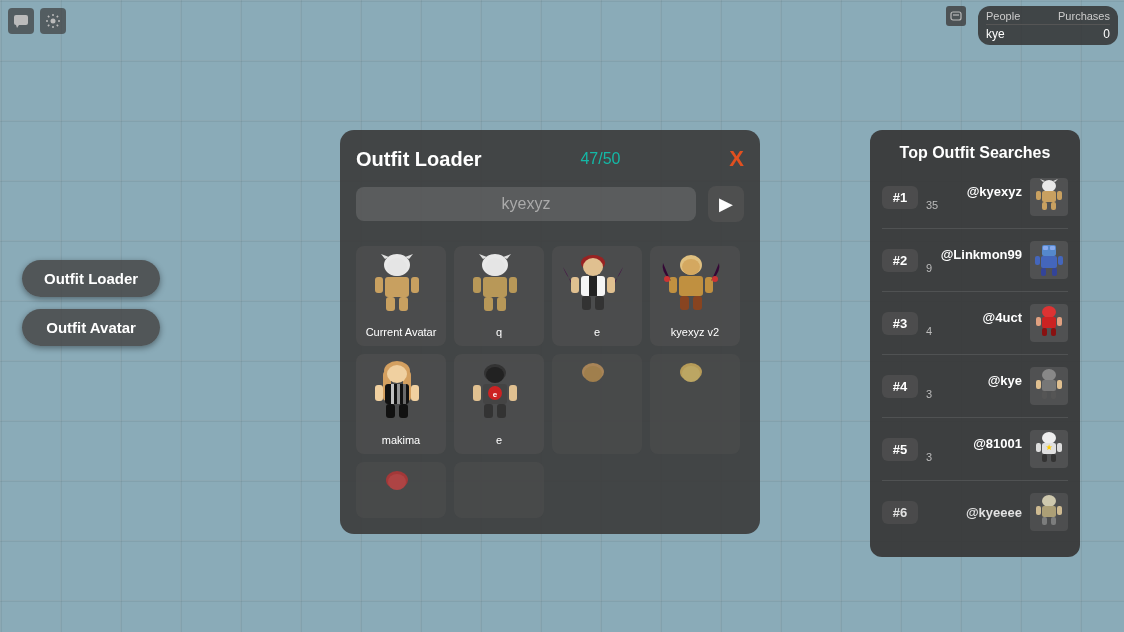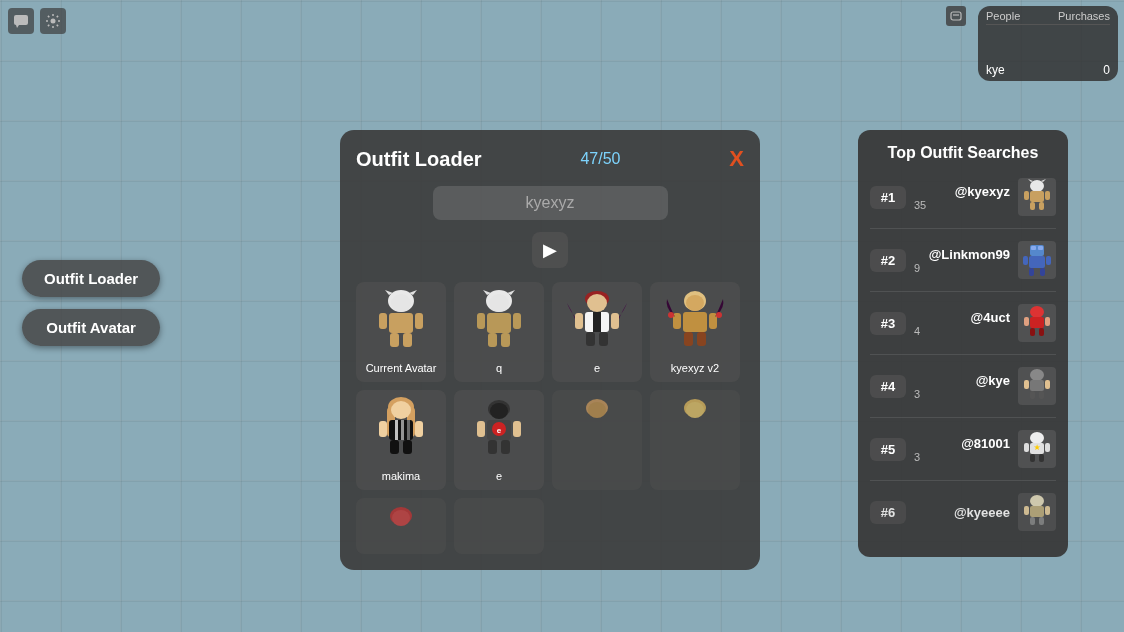--- a/index.html
+++ b/index.html
@@ -48,21 +48,20 @@
       color: #ccc;
       border-bottom: 1px solid #555;
       padding-bottom: 2px;
       margin-bottom: 2px;
     }
     .top-bar-row {
       display: flex;
       justify-content: space-between;
       font-size: 12px;
       color: #fff;
-      margin-top: 36px;
     }
 
     
     .window-btn {
       position: absolute;
       top: 6px;
       right: 158px;
       background: rgba(60,60,60,0.8);
       border-radius: 3px;
       width: 20px;
@@ -137,38 +136,37 @@
       align-items: center;
       justify-content: space-between;
       margin-bottom: 14px;
     }
     .panel-title {
       color: #fff;
       font-size: 20px;
       font-weight: bold;
     }
     .panel-count {
-      color: #7dd3fc;
+      color: #14b8a6;
       font-size: 16px;
     }
     .panel-close {
       color: #e05020;
       font-size: 22px;
       font-weight: bold;
       cursor: pointer;
       margin-left: 10px;
     }
 
     
     .search-bar {
       display: flex;
       align-items: center;
       gap: 12px;
-      margin-bottom: 14px;
-      flex-direction: column;
+      margin-bottom: 24px;
     }
     .search-input {
       flex: 1;
       background: rgba(200,200,200,0.18);
       border: none;
       border-radius: 8px;
       padding: 8px 14px;
       color: #fff;
       font-size: 16px;
       text-align: center;
@@ -209,21 +207,20 @@
       background: rgba(255,255,255,0.3);
       border-radius: 3px;
     }
 
     .outfit-card {
       background: rgba(80,80,80,0.7);
       border-radius: 8px;
       padding: 6px;
       display: flex;
       flex-direction: column;
-      align-items: center;
       cursor: pointer;
       min-height: 100px;
       position: relative;
     }
     .outfit-avatar {
       width: 70px;
       height: 70px;
       border-radius: 4px;
       overflow: hidden;
       display: flex;
@@ -235,21 +232,21 @@
       color: #fff;
       font-size: 11px;
       text-align: center;
       word-break: break-all;
     }
 
     
     .searches-panel {
       position: absolute;
       top: 130px;
-      right: 56px;
+      right: 44px;
       width: 210px;
       background: rgba(55,55,55,0.93);
       border-radius: 12px;
       padding: 14px 12px;
       z-index: 60;
     }
     .searches-title {
       color: #fff;
       font-size: 16px;
       font-weight: bold;

